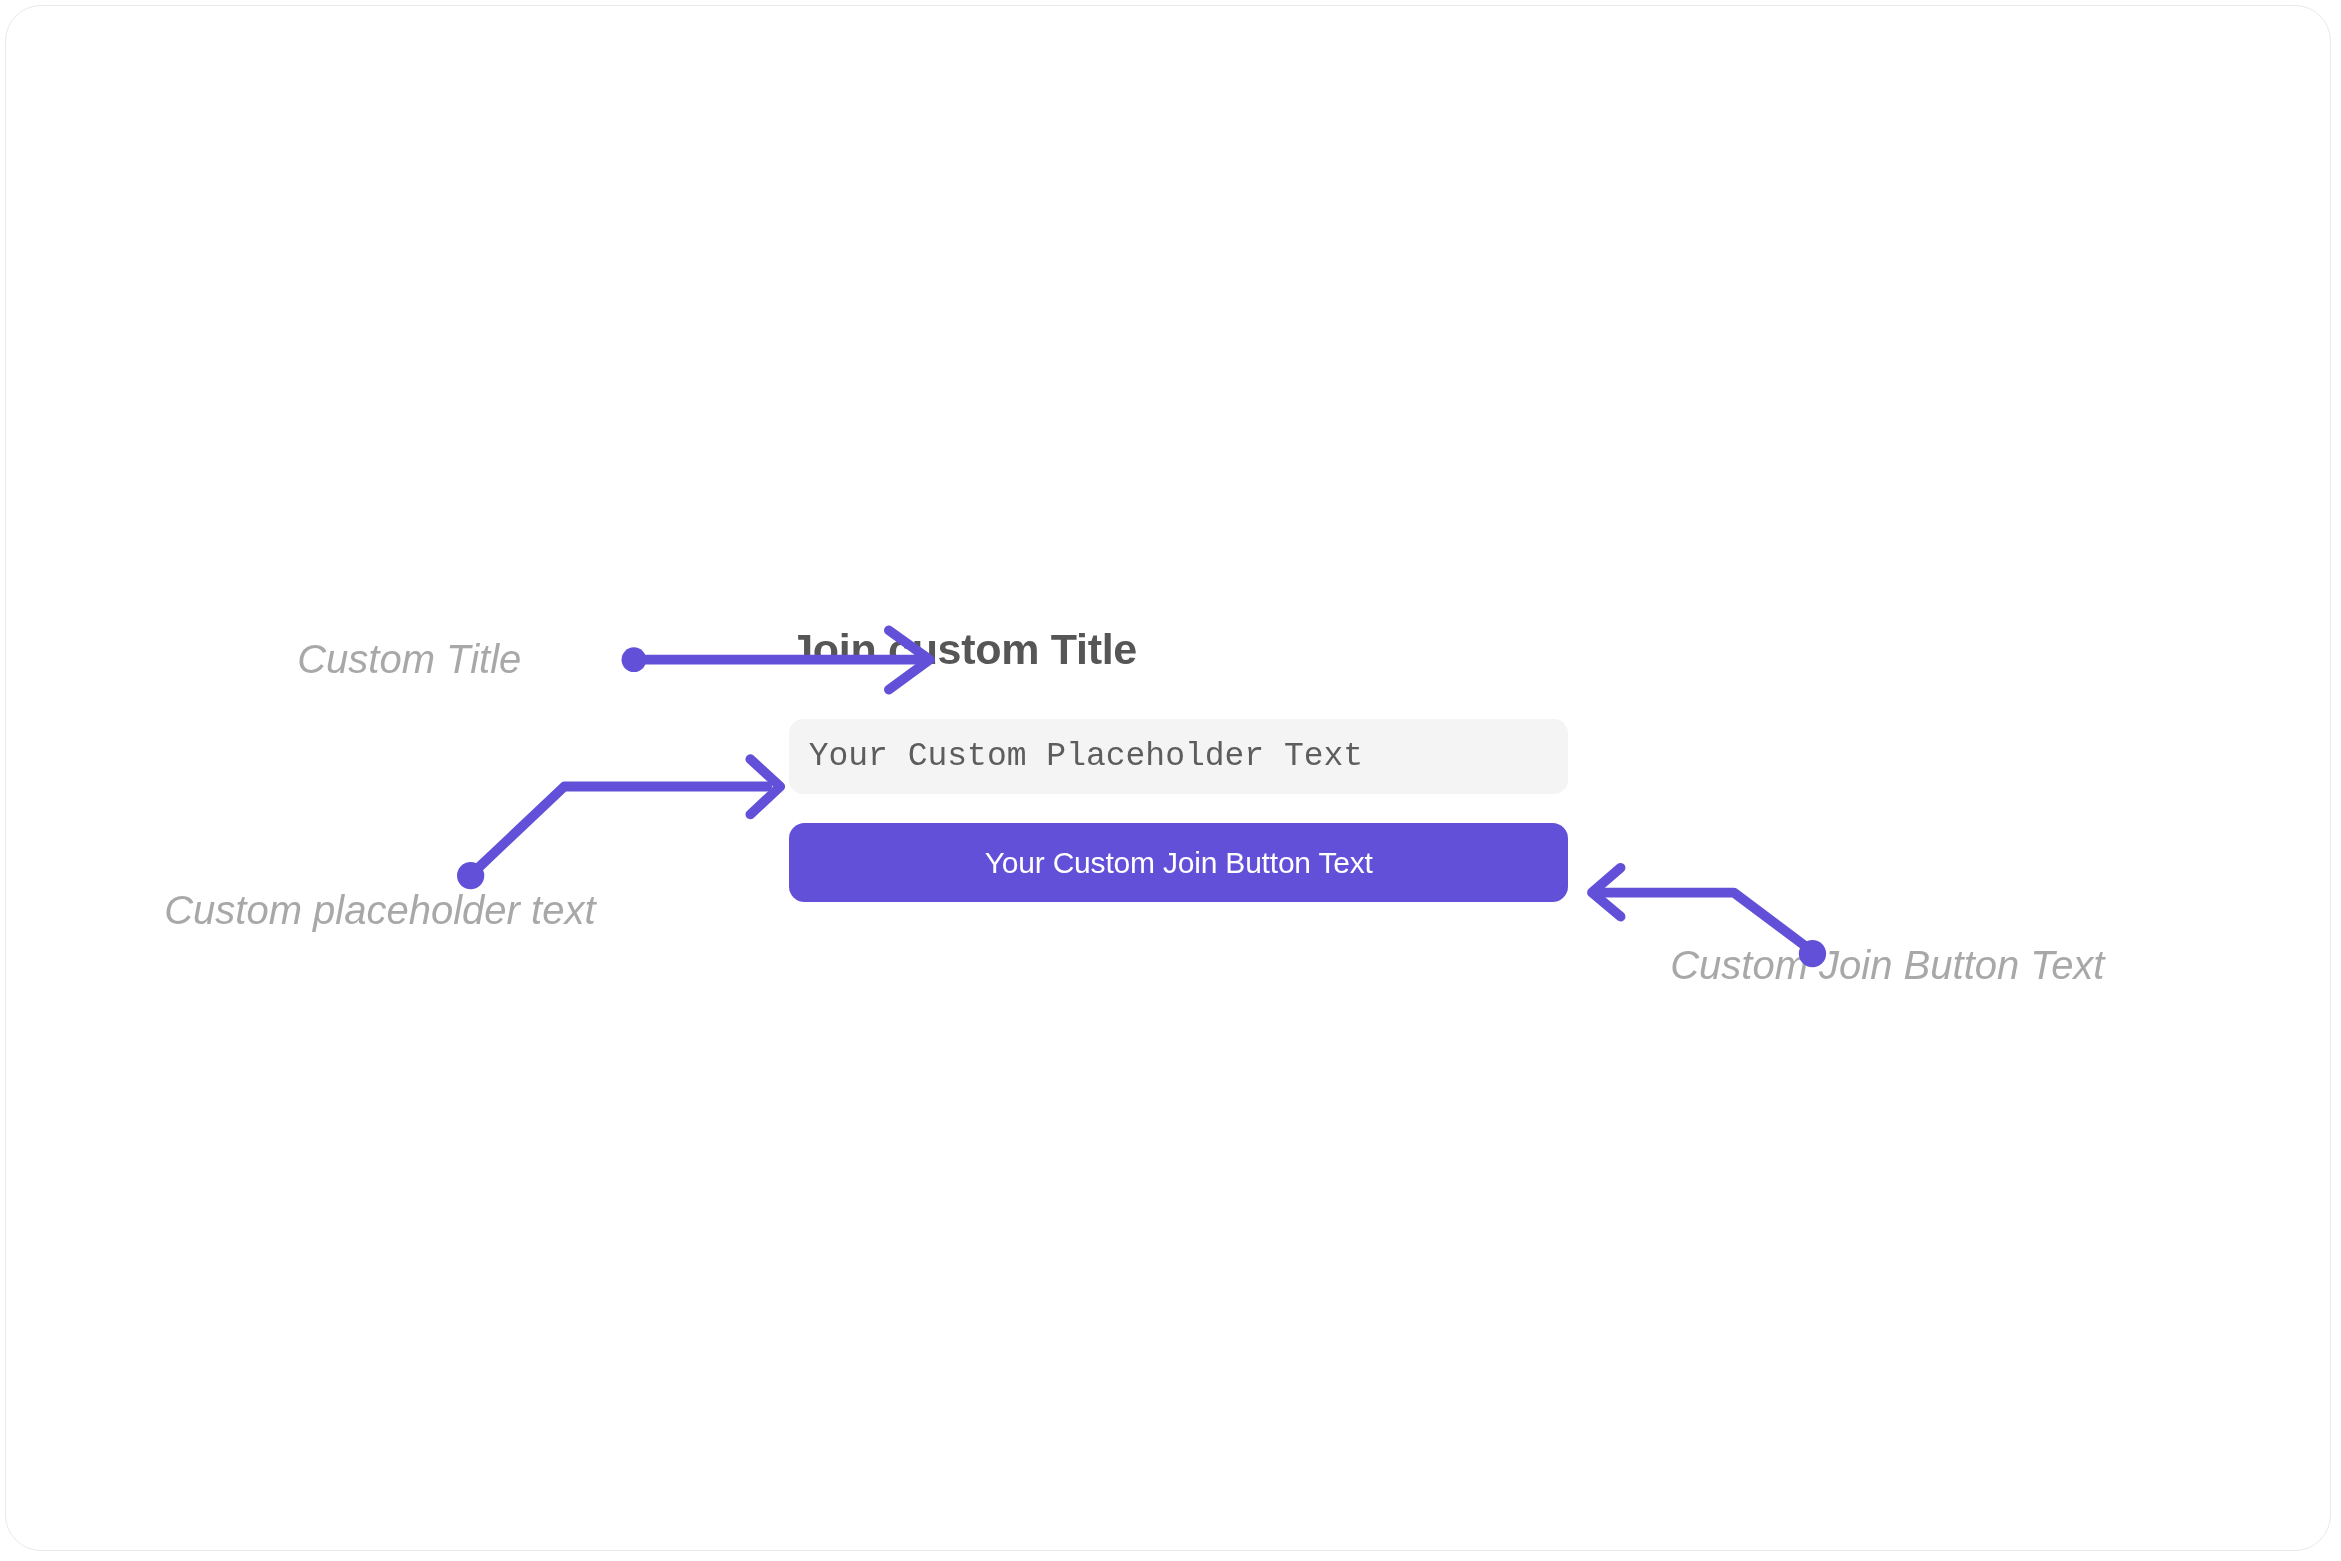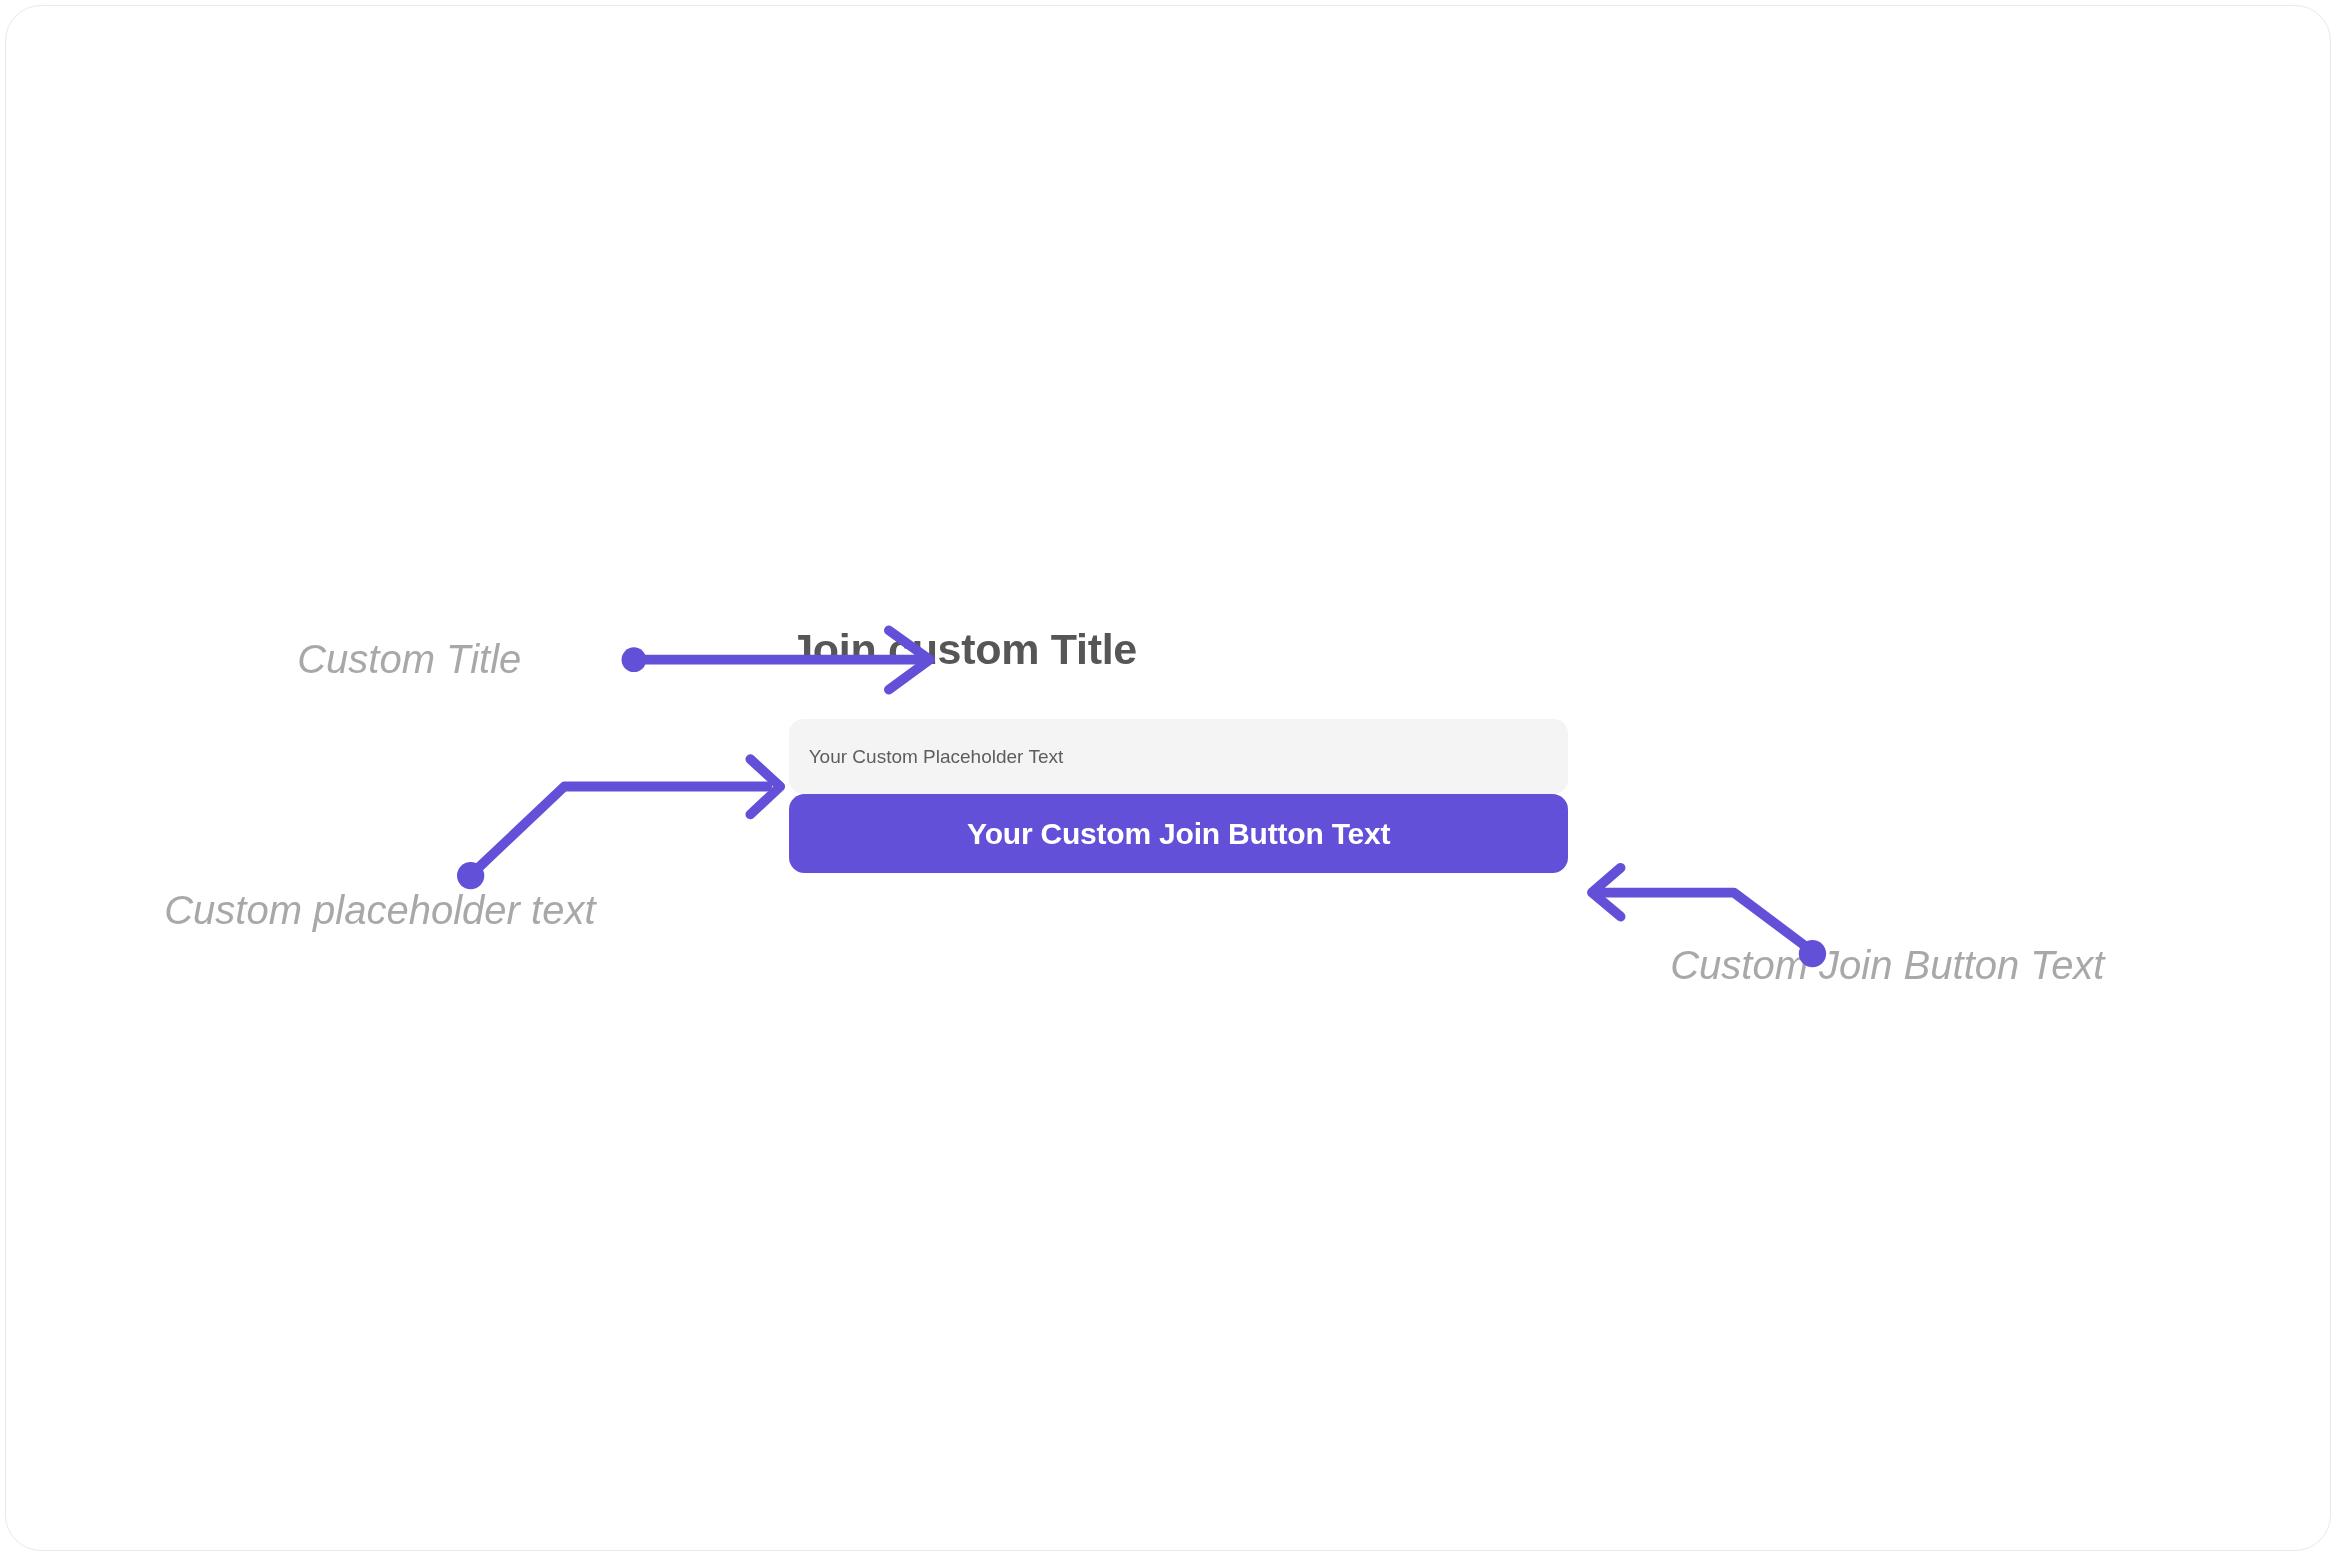--- a/index.html
+++ b/index.html
@@ -48,38 +48,39 @@
 
   #widget-input {
     margin-top: 44px;
     width: 779px;
     height: 75px;
     background: #f4f4f5;
     border: none;
     border-radius: 14.3px;
     box-sizing: border-box;
     padding: 0 19.5px;
-    font-family: Liberation Sans, sans-serif;
-    font-size: 19px;
+    font-family: Liberation Mono, monospace;
+    font-size: 33px;
     color: #5d5d5d;
     outline: none;
     display: block;
   }
   #widget-input::placeholder { color: #5d5d5d; opacity: 1; }
 
   #widget-button {
+    margin-top: 29px;
     width: 779px;
     height: 79px;
     background: #6350d8;
     color: #ffffff;
     border: none;
     border-radius: 15.6px;
     font-family: "Liberation Sans", sans-serif;
     font-size: 30px;
-    font-weight: bold;
+    font-weight: normal;
     letter-spacing: -0.2px;
     cursor: pointer;
     display: block;
   }
 
   
   .callout-label {
     position: absolute;
     color: #a8a8a8;
     font-size: 40px;

